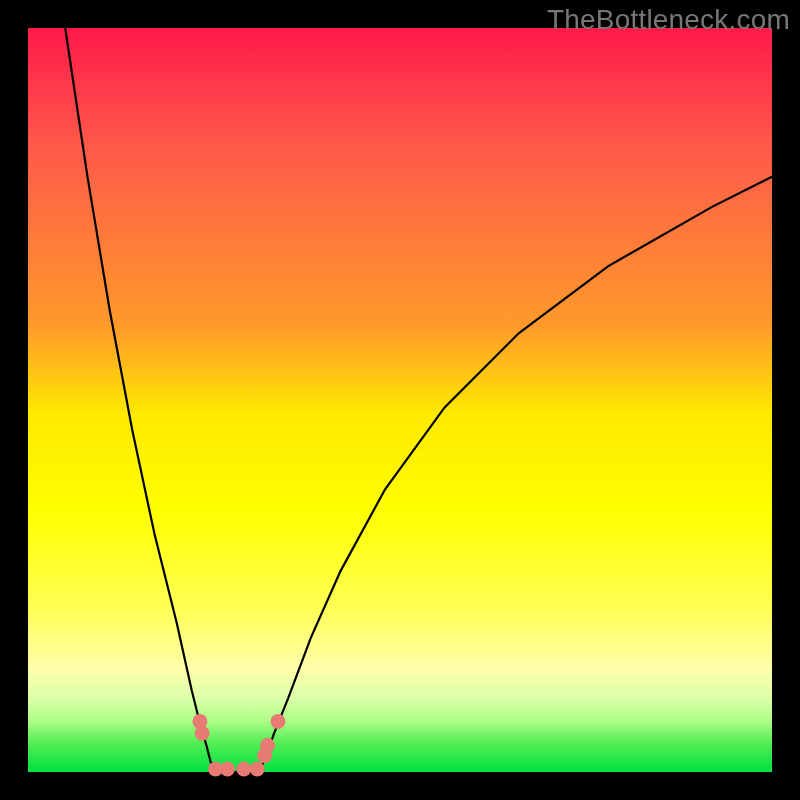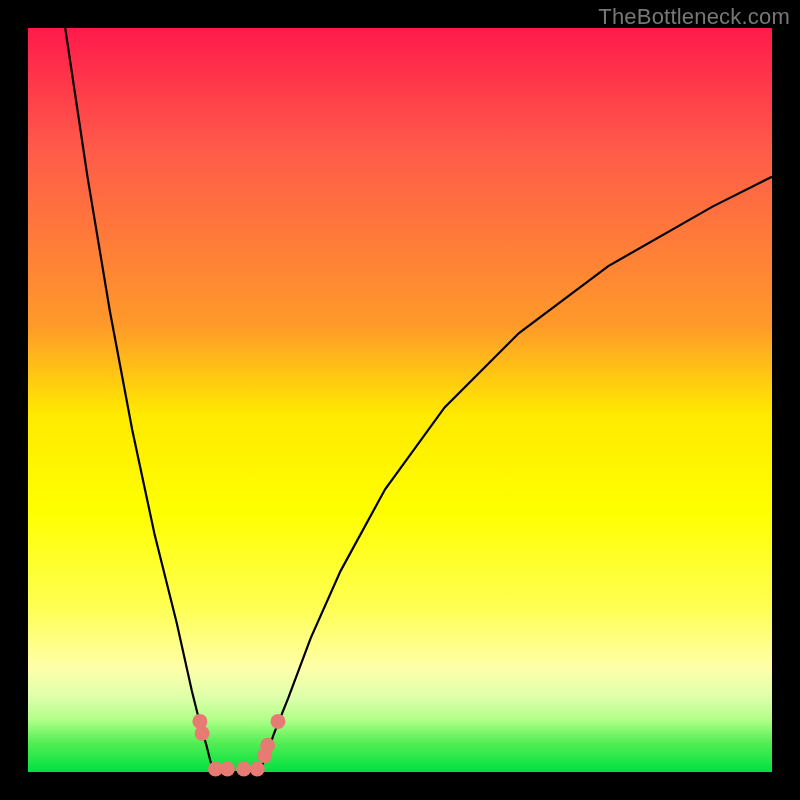--- a/index.html
+++ b/index.html
@@ -29,21 +29,21 @@
       #ddffaa 90%,
       #b0ff88 93%,
       #55ee55 96%,
       #00e040 100%);
   }
   .watermark {
     position: absolute;
     top: 4px;
     right: 10px;
     color: #777;
-    font-size: 22px;
+    font-size: 28px;
     font-weight: 400;
     letter-spacing: 0.2px;
   }
   svg.curve {
     position: absolute;
     top: 28px;
     left: 28px;
     width: 744px;
     height: 744px;
     overflow: visible;

